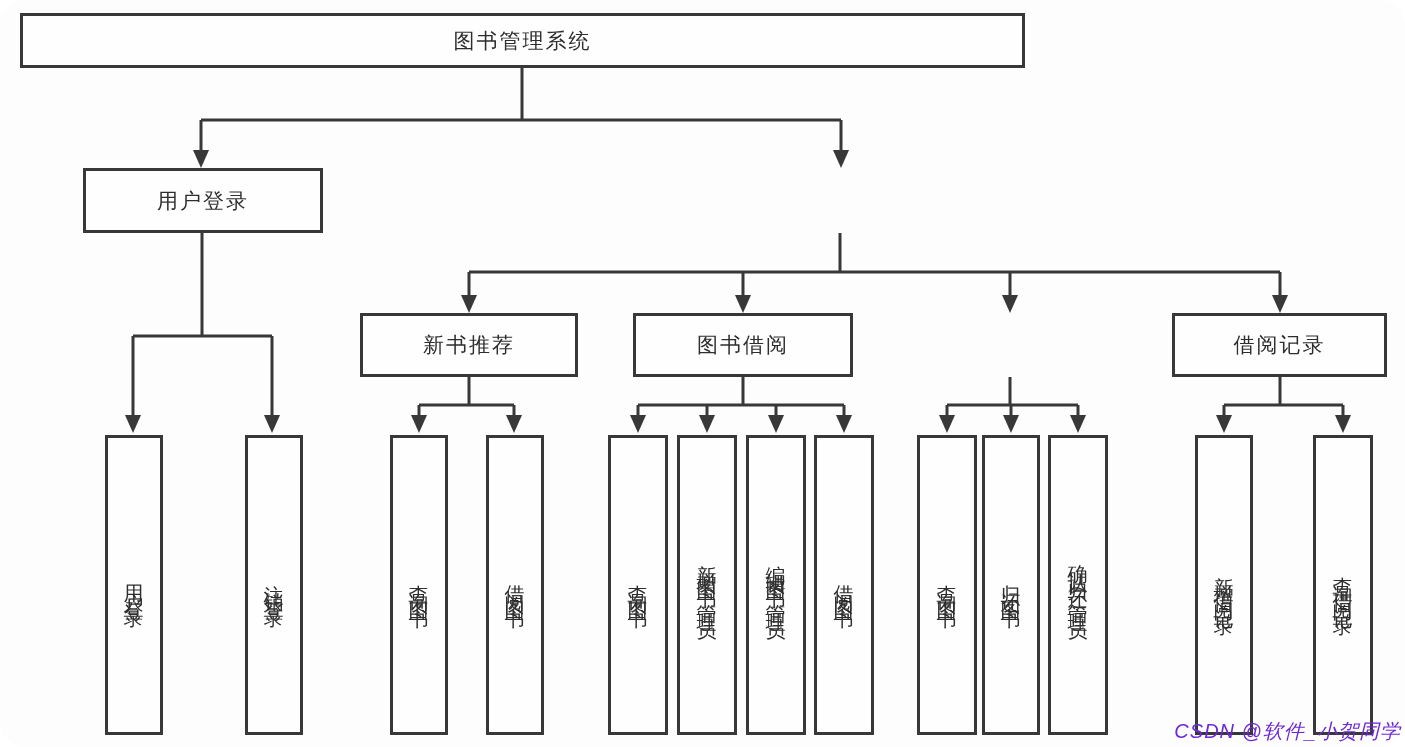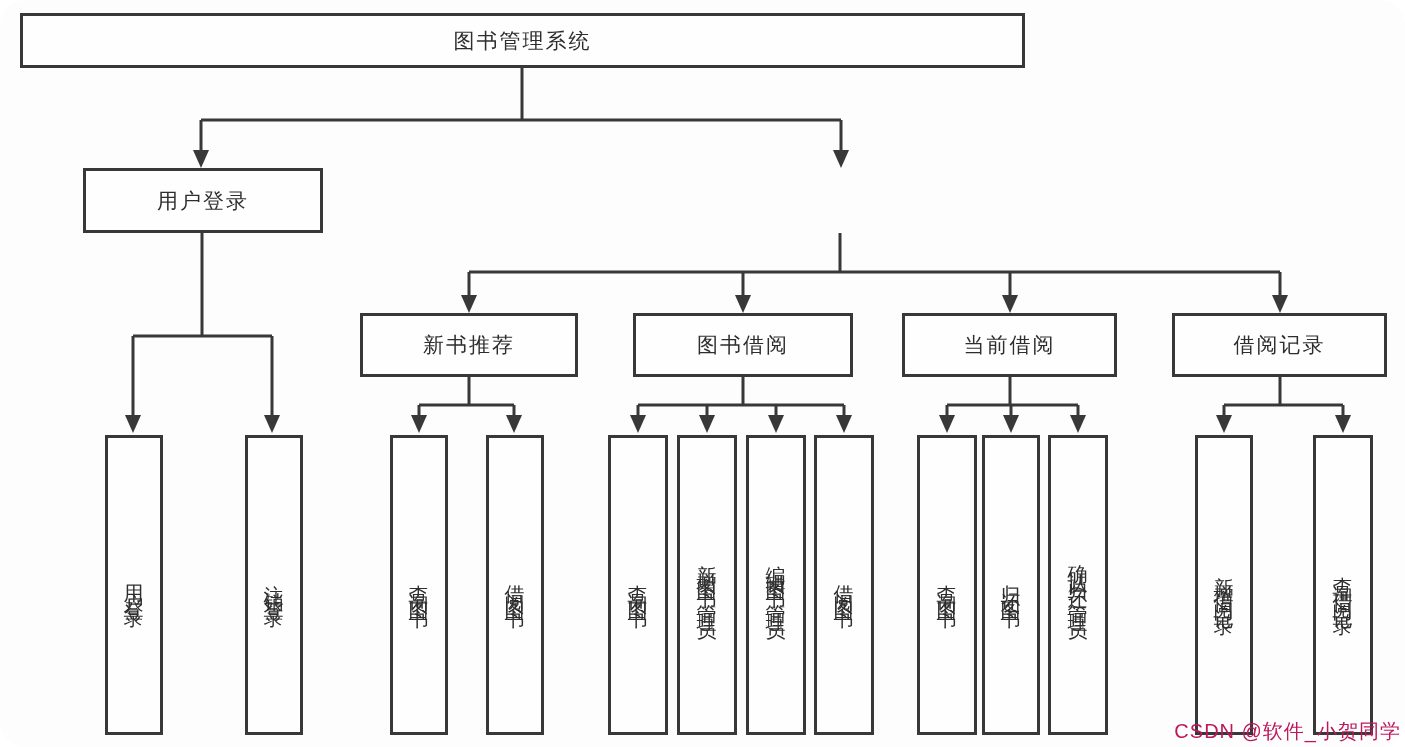--- a/index.html
+++ b/index.html
@@ -34,23 +34,24 @@
     text-orientation:mixed;
     font-size:20px;
     letter-spacing:8px;
     line-height:1.1;
     color:#2e2e2e;
   }
   .watermark {
     position:absolute;
     right:4px; bottom:2px;
     font-size:20px;
-    color:#be185d;
+    color:#6d28d9;
     letter-spacing:1px;
     white-space:nowrap;
+    font-style:italic;
   }
 </style>
 </head>
 <body>
 
 <div class="canvas">
 
   <svg class="connector-layer" viewBox="0 0 1405 747" xmlns="http://www.w3.org/2000/svg" aria-hidden="true">
 
     <path d="M522 68 V120 M201 120 H841 M201 120 V151 M841 120 V151"></path>
@@ -94,23 +95,20 @@
   <div class="node" style="left:83px;top:168px;width:240px;height:65px">
     <span class="hlabel">用户登录</span>
   </div>
 
   <div class="node" style="left:360px;top:313px;width:218px;height:64px">
     <span class="hlabel">新书推荐</span>
   </div>
   <div class="node" style="left:633px;top:313px;width:220px;height:64px">
     <span class="hlabel">图书借阅</span>
   </div>
-  <div class="node" style="left:902px;top:313px;width:215px;height:64px">
-    <span class="hlabel">当前借阅</span>
-  </div>
   <div class="node" style="left:1172px;top:313px;width:215px;height:64px">
     <span class="hlabel">借阅记录</span>
   </div>
 
   <div class="node leaf" style="left:105px;width:58px">
     <span class="vlabel">用户登录</span>
   </div>
   <div class="node leaf" style="left:245px;width:58px">
     <span class="vlabel">注销登录</span>
   </div>

